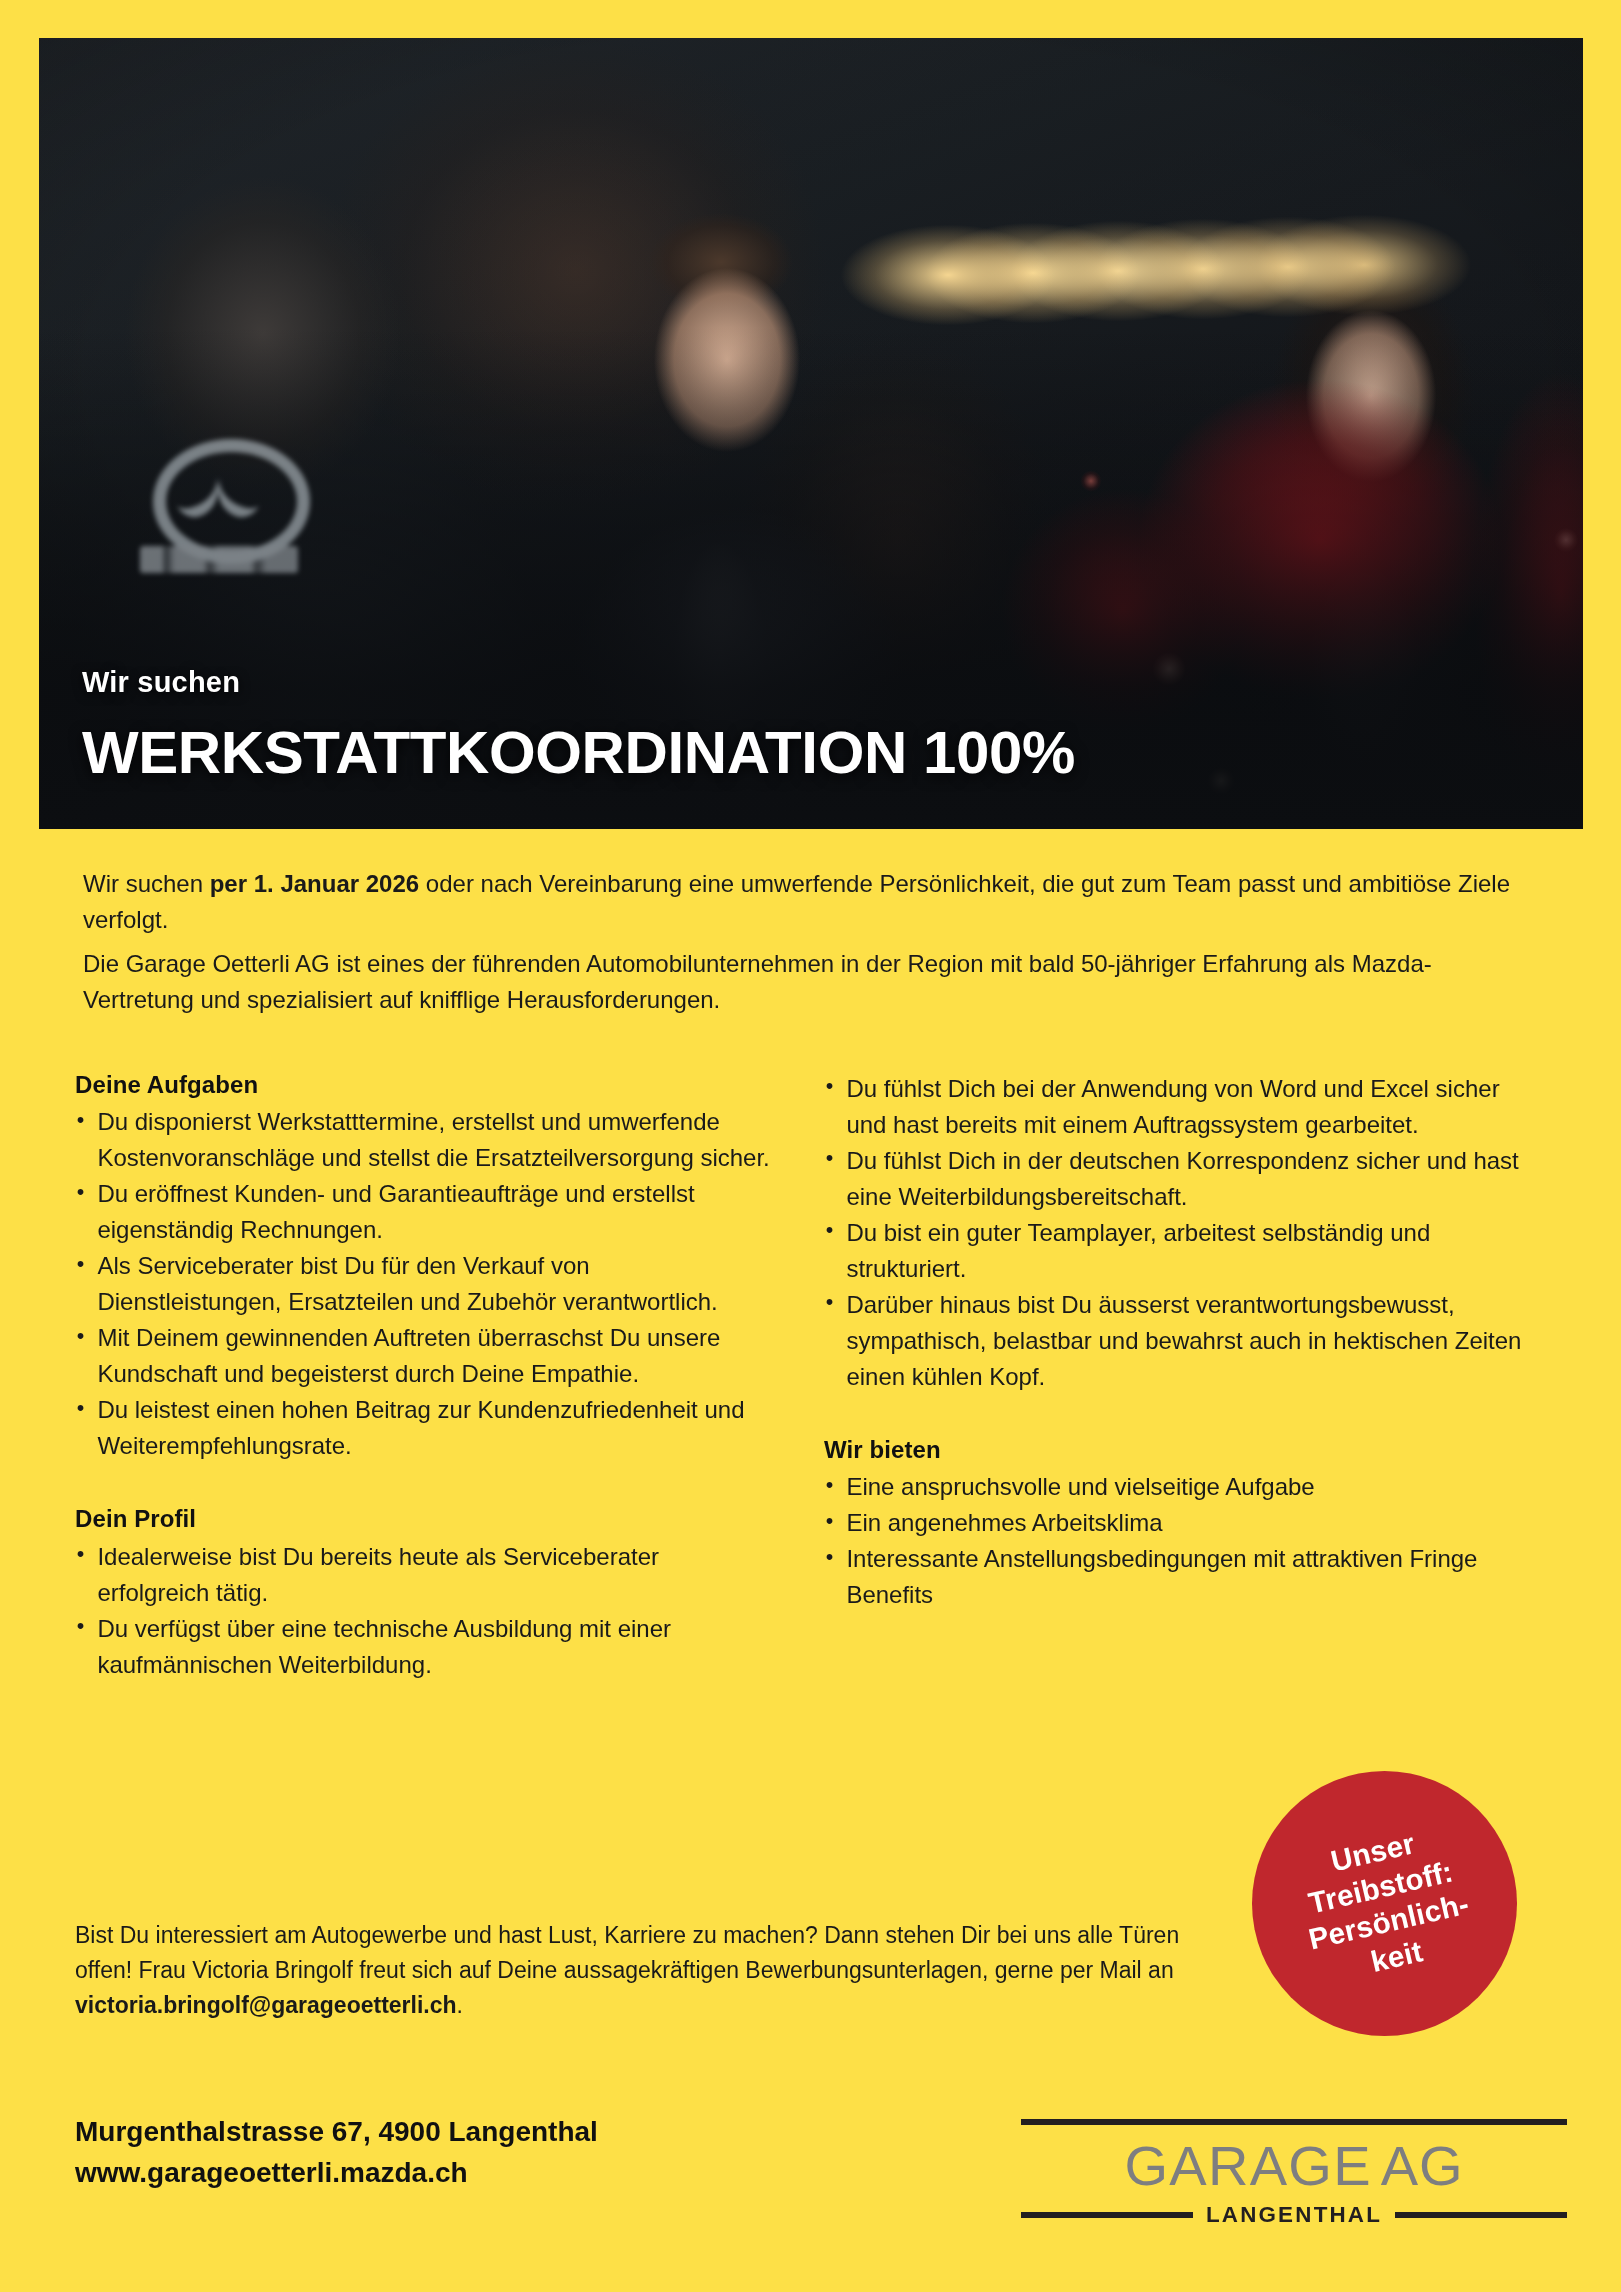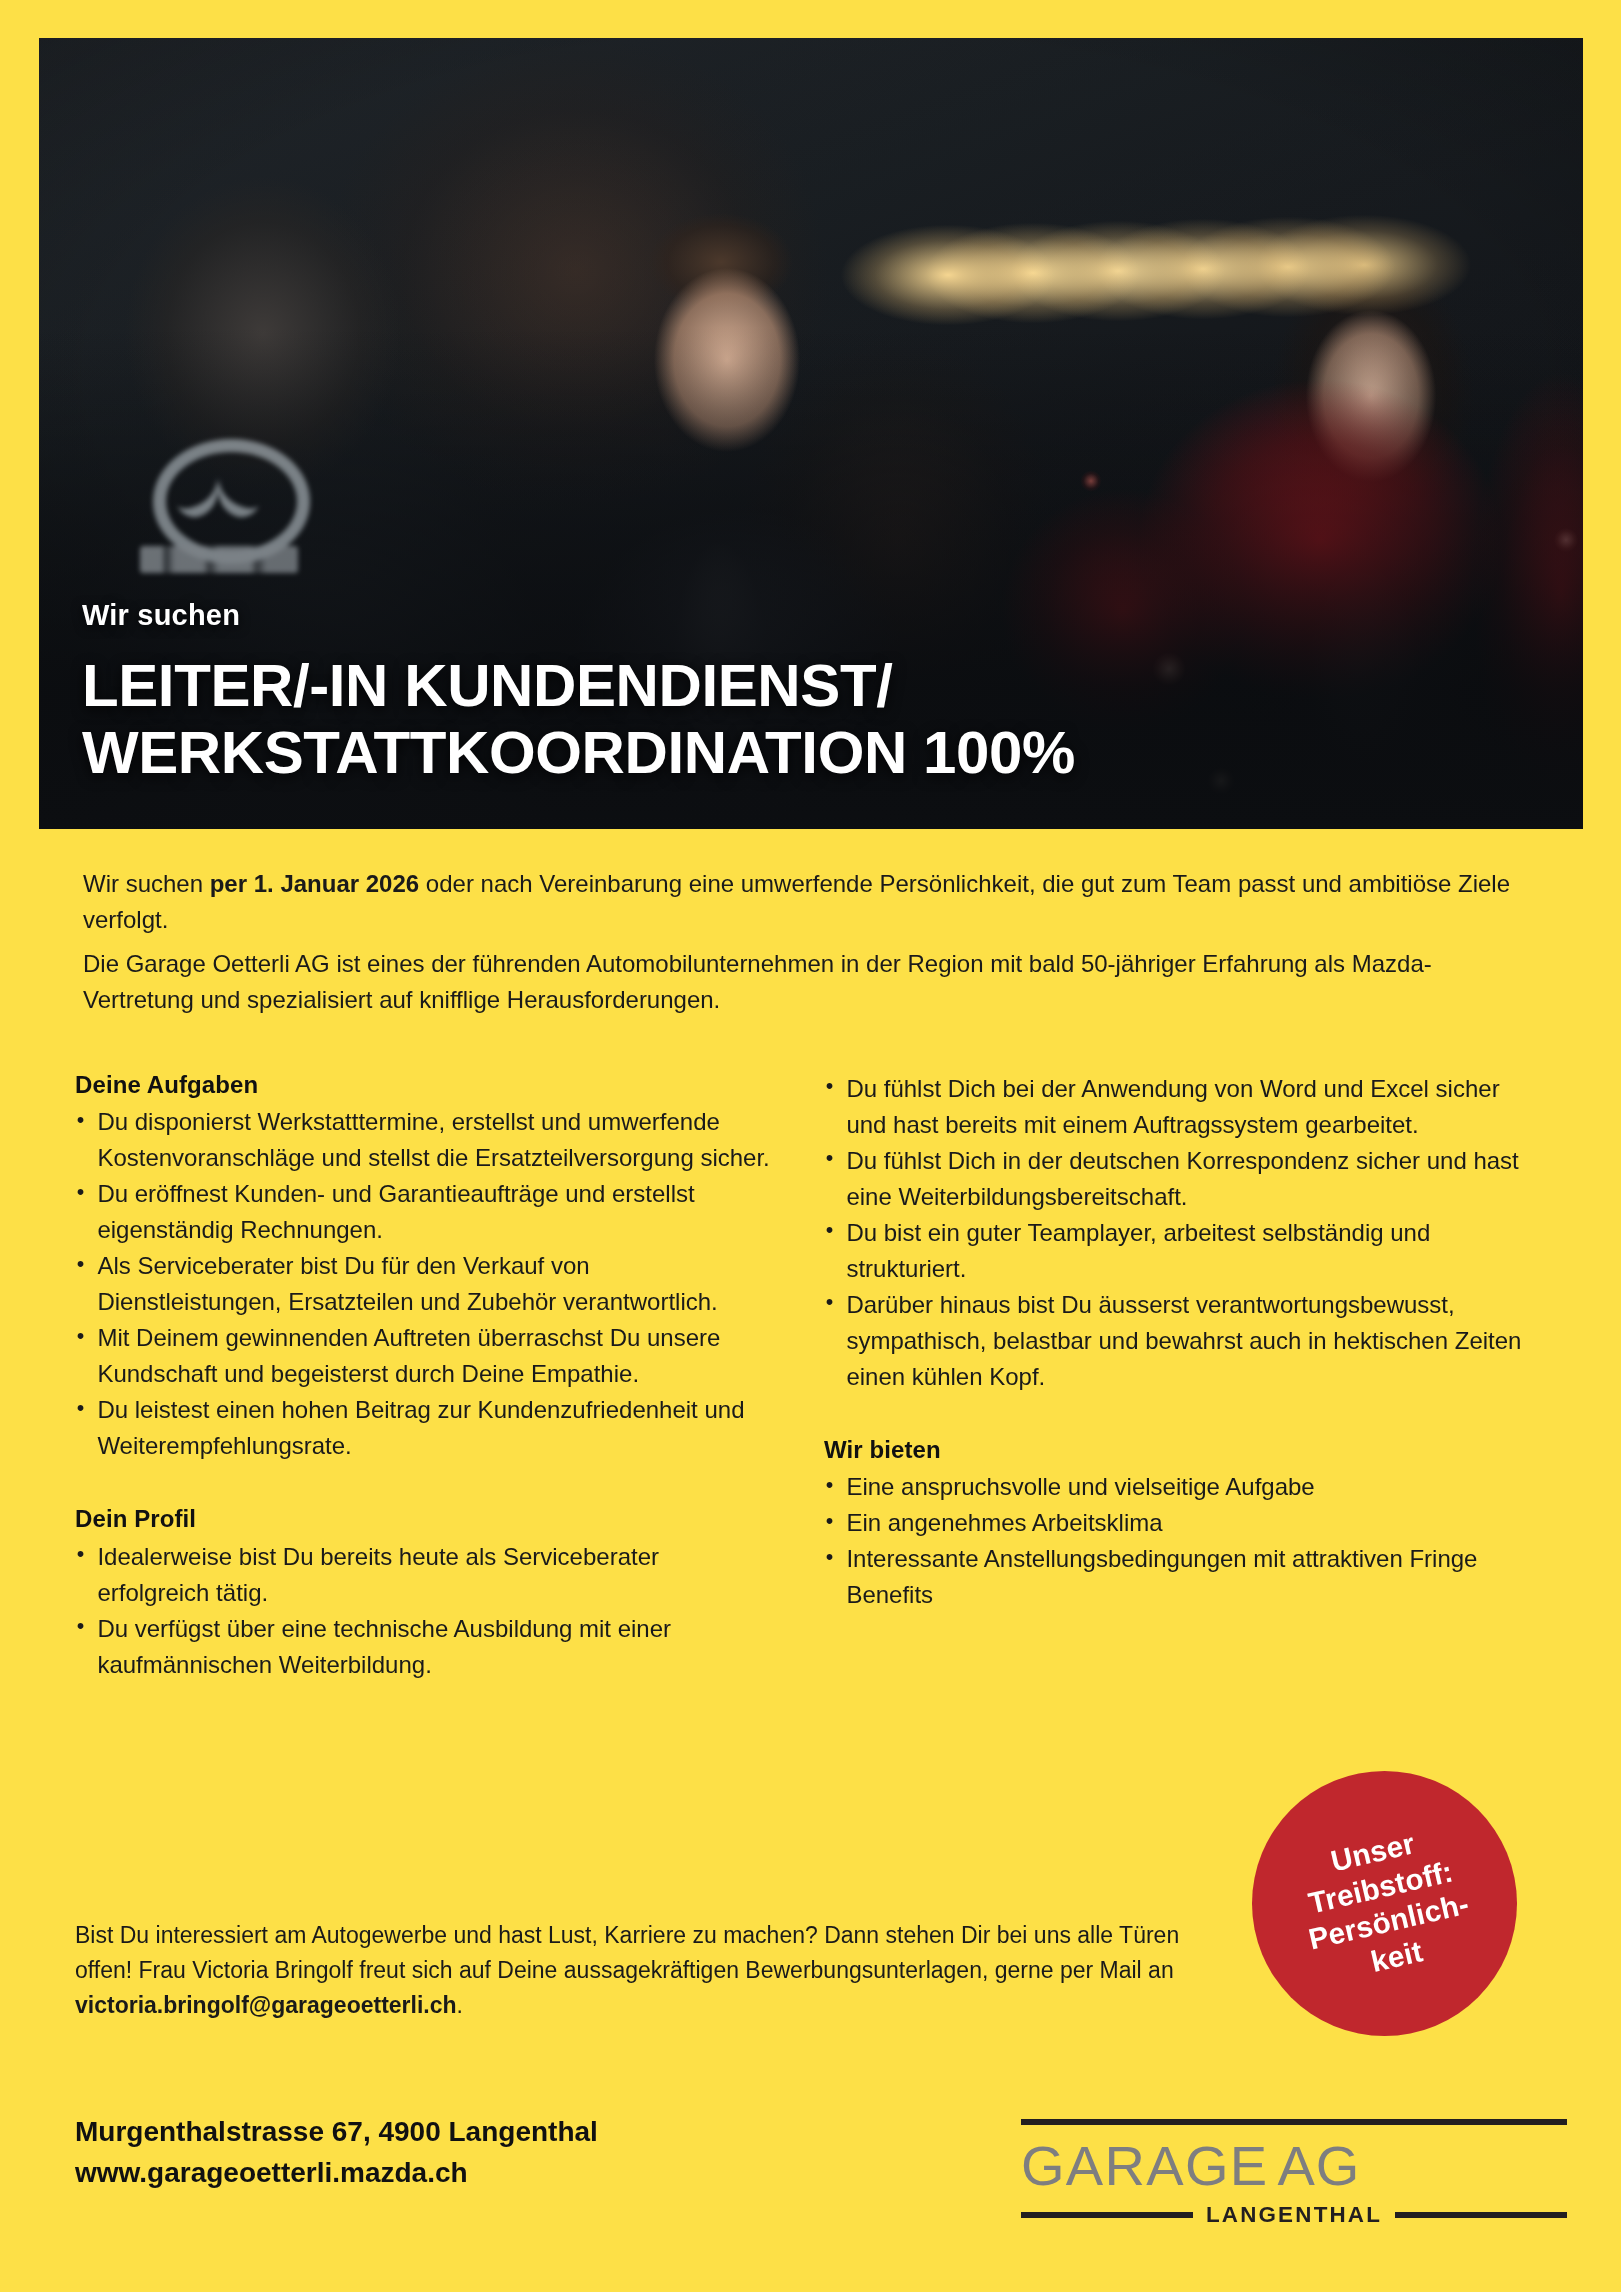--- a/index.html
+++ b/index.html
@@ -273,20 +273,21 @@
     width: 546px;
   }
   .logo-rule-top {
     height: 6.3px;
     background: #231f20;
     width: 100%;
   }
   .logo-main {
     display: flex;
     align-items: baseline;
+    justify-content: center;
     padding: 8px 0 3.6px 0;
     white-space: nowrap;
   }
   .logo-garage {
     font-size: 56px;
     font-weight: normal;
     color: #7e7e80;
     letter-spacing: 1.3px;
   }
   .logo-oetterli {
@@ -331,21 +332,20 @@
 
     <div class="mazda-emblem">
       <div class="ring"></div>
       <div class="wing"></div>
       <div class="wordmark"></div>
     </div>
 
     <div class="hero-text">
       <p class="kicker">Wir suchen</p>
       <h1 class="headline">
-        <span>LEITER/-IN KUNDENDIENST/</span>
         <span>WERKSTATTKOORDINATION 100%</span>
       </h1>
     </div>
   </div>
 
   <div class="intro">
     <p><span>Wir suchen </span><b>per 1. Januar 2026</b><span> oder nach Vereinbarung eine umwerfende Persönlichkeit, die gut zum Team passt und ambitiöse Ziele verfolgt.</span></p>
     <p>Die Garage Oetterli AG ist eines der führenden Automobilunternehmen in der Region mit bald  50-jähriger Erfahrung als Mazda-Vertretung und spezialisiert auf knifflige Herausforderungen.</p>
   </div>
 

